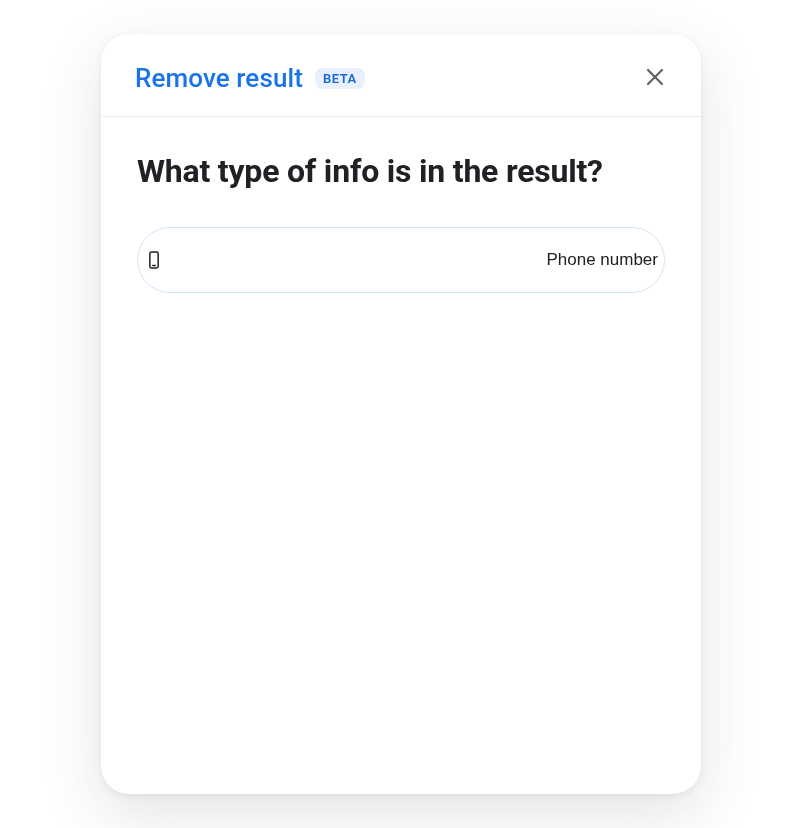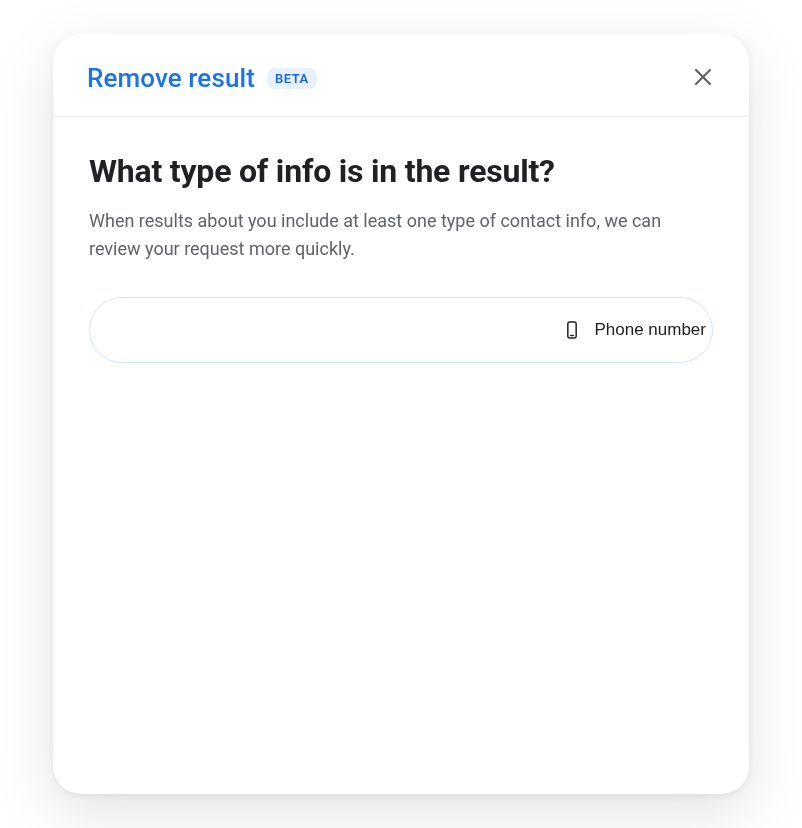--- a/index.html
+++ b/index.html
@@ -19,21 +19,21 @@
     background:#ffffff;
     font-family:"Google Sans", "Segoe UI", Roboto, Arial, sans-serif;
     -webkit-font-smoothing:antialiased;
   }
   .stage{
     width:802px;height:828px;
     display:flex;align-items:center;justify-content:center;
     background:#fff;
   }
   .card{
-    width:696px;
+    width:600px;
     height:760px;
     background:#fff;
     border-radius:var(--card-radius);
     box-shadow:
       0 2px 6px rgba(60,64,67,.08),
       0 20px 60px rgba(60,64,67,.15);
     overflow:hidden;
     display:flex;flex-direction:column;
   }
   .card-header{
@@ -82,21 +82,21 @@
     line-height:1.55;
     color:var(--muted);
     margin:0 0 14px 0;
   }
 
   .options{
     padding:20px 36px 0 36px;
     display:flex;flex-direction:column;gap:18px;
   }
   .option{
-    display:flex;align-items:center;justify-content:flex-end;gap:12px;
+    display:flex;align-items:center;justify-content:space-between;gap:12px;
     height:66px;
     border:1px solid var(--option-border);
     border-radius:999px;
     background:#fff;
     cursor:pointer;
     font-size:17px;font-weight:500;color:var(--text);
   }
   .option.selected{
     background:var(--option-selected-bg);
     border-color:var(--option-selected-bg);
@@ -123,21 +123,20 @@
           <svg viewBox="0 0 24 24" fill="none" stroke="currentColor" stroke-width="2.2" stroke-linecap="round">
             <line x1="5" y1="5" x2="19" y2="19"></line>
             <line x1="19" y1="5" x2="5" y2="19"></line>
           </svg>
         </span>
       </button>
     </div>
 
     <div class="card-body">
       <h1 class="heading">What type of info is in the result?</h1>
-      <p class="subtext">When results about you include at least one type of contact info, we can review your request more quickly.</p>
     </div>
 
     <div class="options">
 
       <button class="option">
         <span class="icon">
           <svg viewBox="0 0 24 24" fill="none" stroke="currentColor" stroke-width="1.8">
             <rect x="7" y="2.5" width="10" height="19" rx="2"></rect>
             <line x1="10.5" y1="18.5" x2="13.5" y2="18.5" stroke-linecap="round"></line>
           </svg>

